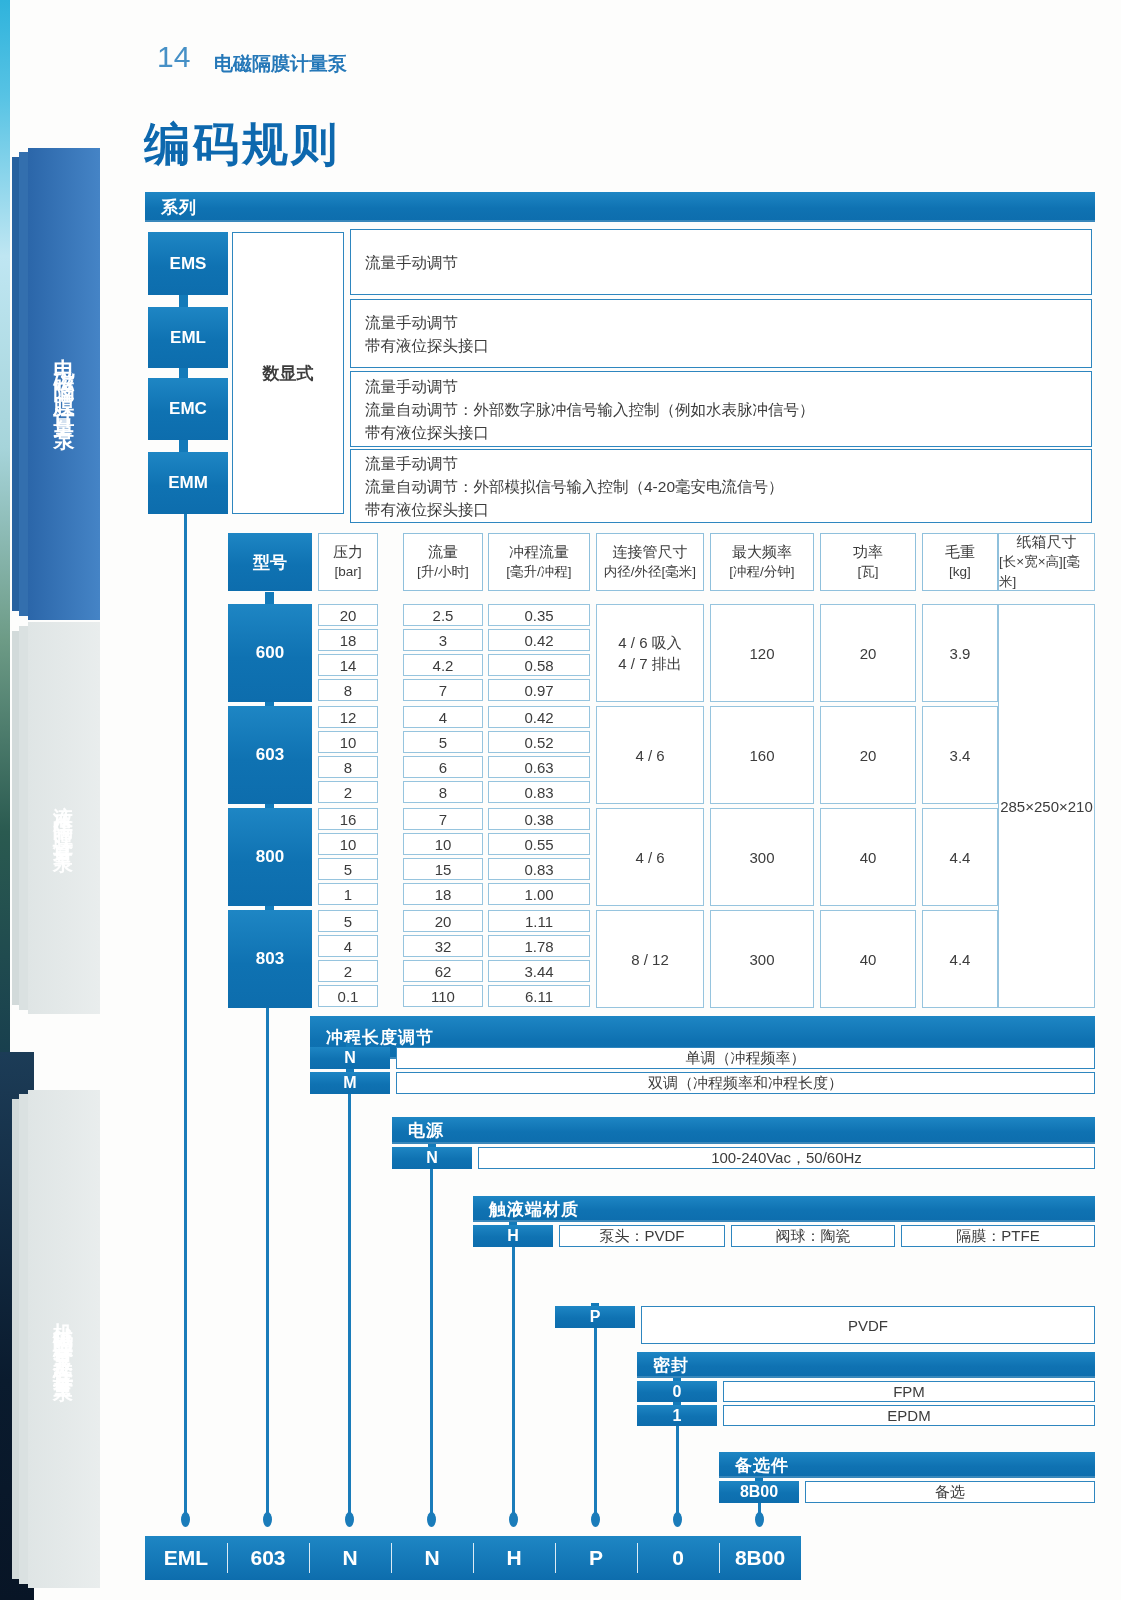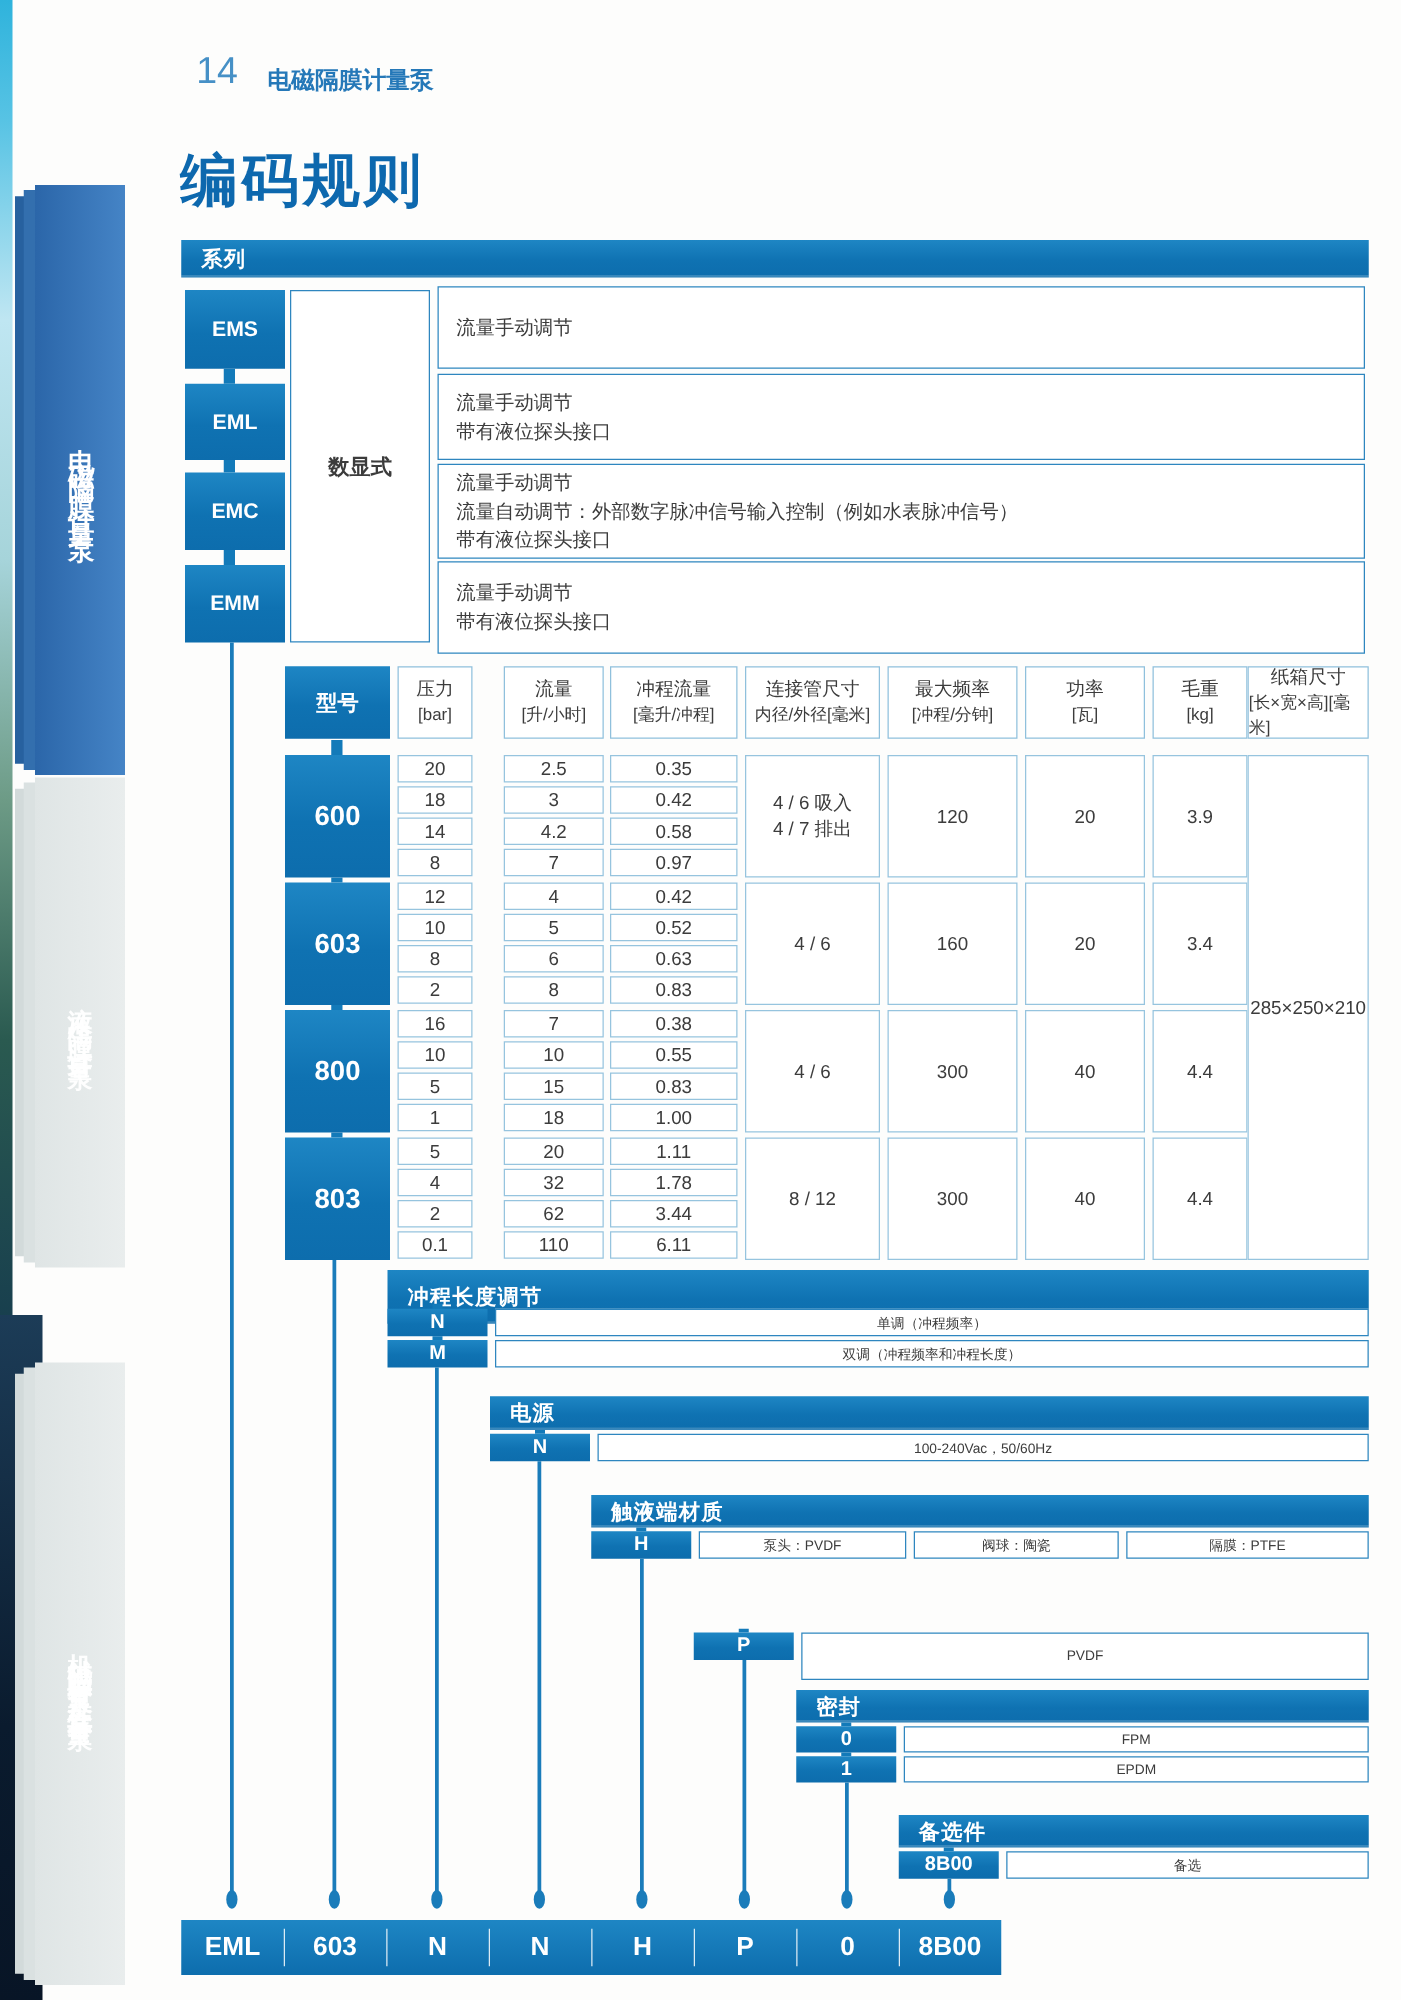--- a/index.html
+++ b/index.html
@@ -3,30 +3,30 @@
 <meta charset="utf-8">
 <style>
 *{margin:0;padding:0;box-sizing:border-box}
 body{font-family:"Liberation Sans","DejaVu Sans",sans-serif;background:#e9e9e9}
 .page{position:relative;width:1121px;height:1600px;background:#fdfdfc;overflow:hidden;margin:0 auto}
 .abs{position:absolute}
 .blue{background:linear-gradient(180deg,#1e86c4 0%,#0f72b2 55%,#0d6dad 100%);color:#fff;font-weight:bold}
 .cflex{display:flex;align-items:center;justify-content:center}
 .hbar{display:flex;align-items:center;padding-left:16px;font-size:17px;letter-spacing:1px;box-shadow:inset 0 -2px 0 rgba(255,255,255,.18)}
 .dbox{background:#fff;border:1px solid #2e86bf;color:#3c3c3c;display:flex;flex-direction:column;justify-content:center;padding-left:14px;font-size:15.5px;line-height:23px}
-.obox{position:absolute;background:#fff;border:1px solid #2e86bf;color:#3c3c3c;display:flex;align-items:center;justify-content:center;font-size:11px}
+.obox{position:absolute;background:#fff;border:1px solid #2e86bf;color:#3c3c3c;display:flex;align-items:center;justify-content:center;font-size:15px}
 .notch{position:absolute;background:#137ab9}
 .vline{position:absolute;width:3px;background:#1a7cba}
 .dot{position:absolute;width:9px;height:15px;border-radius:50%;background:#1a7cba}
 
 .tbl{position:absolute;left:228px;top:533px;width:867px;height:475px}
 .cell{position:absolute;background:#fff;border:1px solid #96c4de;color:#3c3c3c;display:flex;align-items:center;justify-content:center;font-size:15px;box-shadow:inset 0 0 0 1px #fff}
 .hc{flex-direction:column;line-height:20px;border-color:#8fc0dc}
 .hc .l2{font-size:13.5px}
-.bcell{position:absolute;display:flex;align-items:center;justify-content:center;background:linear-gradient(180deg,#1e86c4 0%,#0f72b2 55%,#0d6dad 100%);color:#fff;font-weight:bold;font-size:22px}
+.bcell{position:absolute;display:flex;align-items:center;justify-content:center;background:linear-gradient(180deg,#1e86c4 0%,#0f72b2 55%,#0d6dad 100%);color:#fff;font-weight:bold;font-size:17px}
 .c0{left:0;width:84px}.c1{left:90px;width:60px}.c2{left:175px;width:80px}.c3{left:260px;width:102px}
 .c4{left:368px;width:108px}.c5{left:482px;width:104px}.c6{left:592px;width:96px}.c7{left:694px;width:76px}.c8{left:770px;width:97px}
 .rh{top:0;height:58px}
 .sub{height:22px}.blk{height:98px}
 .y71{top:71px}.y96{top:96px}.y121{top:121px}.y146{top:146px}
 .y173{top:173px}.y198{top:198px}.y223{top:223px}.y248{top:248px}
 .y275{top:275px}.y300{top:300px}.y325{top:325px}.y350{top:350px}
 .y377{top:377px}.y402{top:402px}.y427{top:427px}.y452{top:452px}
 
 .pnum{position:absolute;left:157px;top:40px;font-size:30px;color:#4690c6}
@@ -106,20 +106,21 @@
     <div>流量手动调节</div>
     <div>带有液位探头接口</div>
   </div>
   <div class="abs dbox" style="left:350px;top:371px;width:742px;height:76px">
     <div>流量手动调节</div>
     <div>流量自动调节：外部数字脉冲信号输入控制（例如水表脉冲信号）</div>
     <div>带有液位探头接口</div>
   </div>
   <div class="abs dbox" style="left:350px;top:449px;width:742px;height:74px">
     <div>流量手动调节</div>
+    <div>流量自动调节：外部模拟信号输入控制（4-20毫安电流信号）</div>
     <div>带有液位探头接口</div>
   </div>
 
   <div class="tbl">
     <div class="bcell c0 rh" style="font-size:17px">型号</div>
     <div class="cell hc c1 rh">
         <span class="l1">压力</span>
         <span class="l2">[bar]</span>
       </div>
     <div class="cell hc c2 rh">

